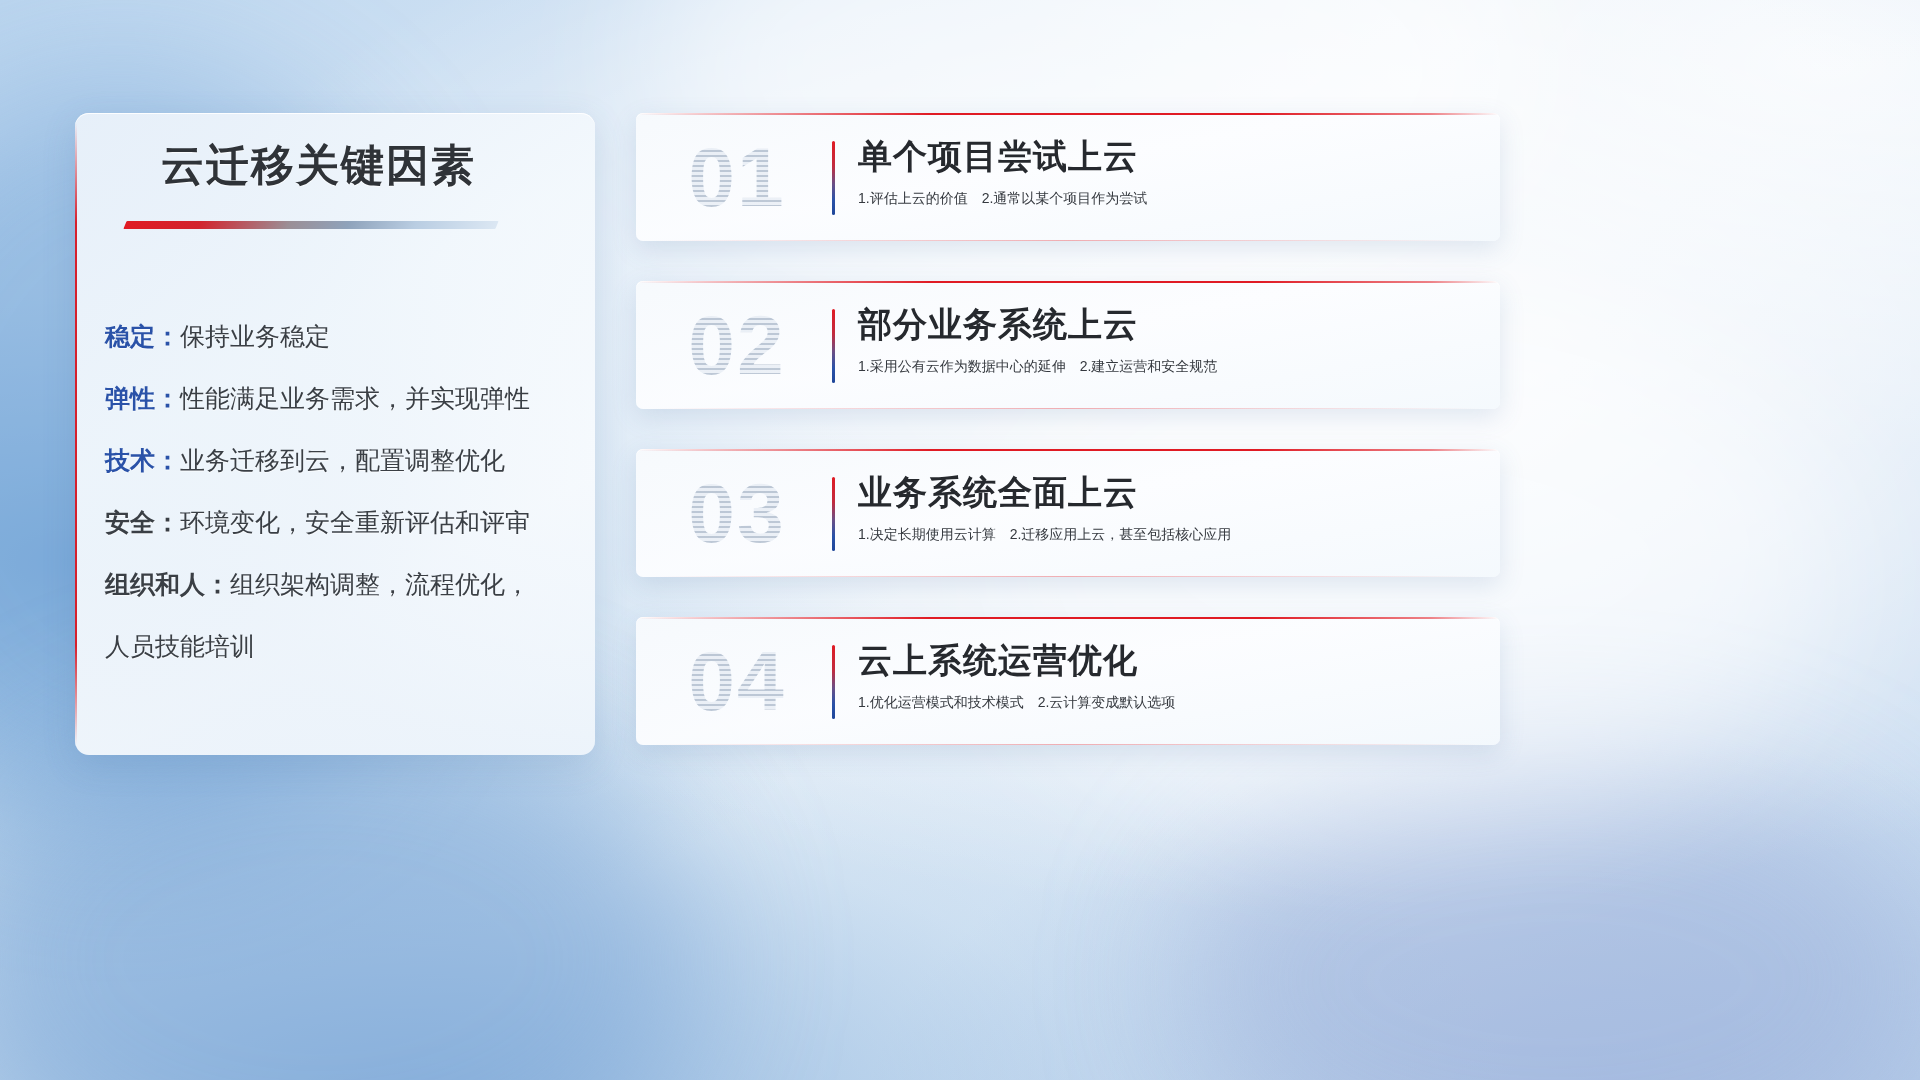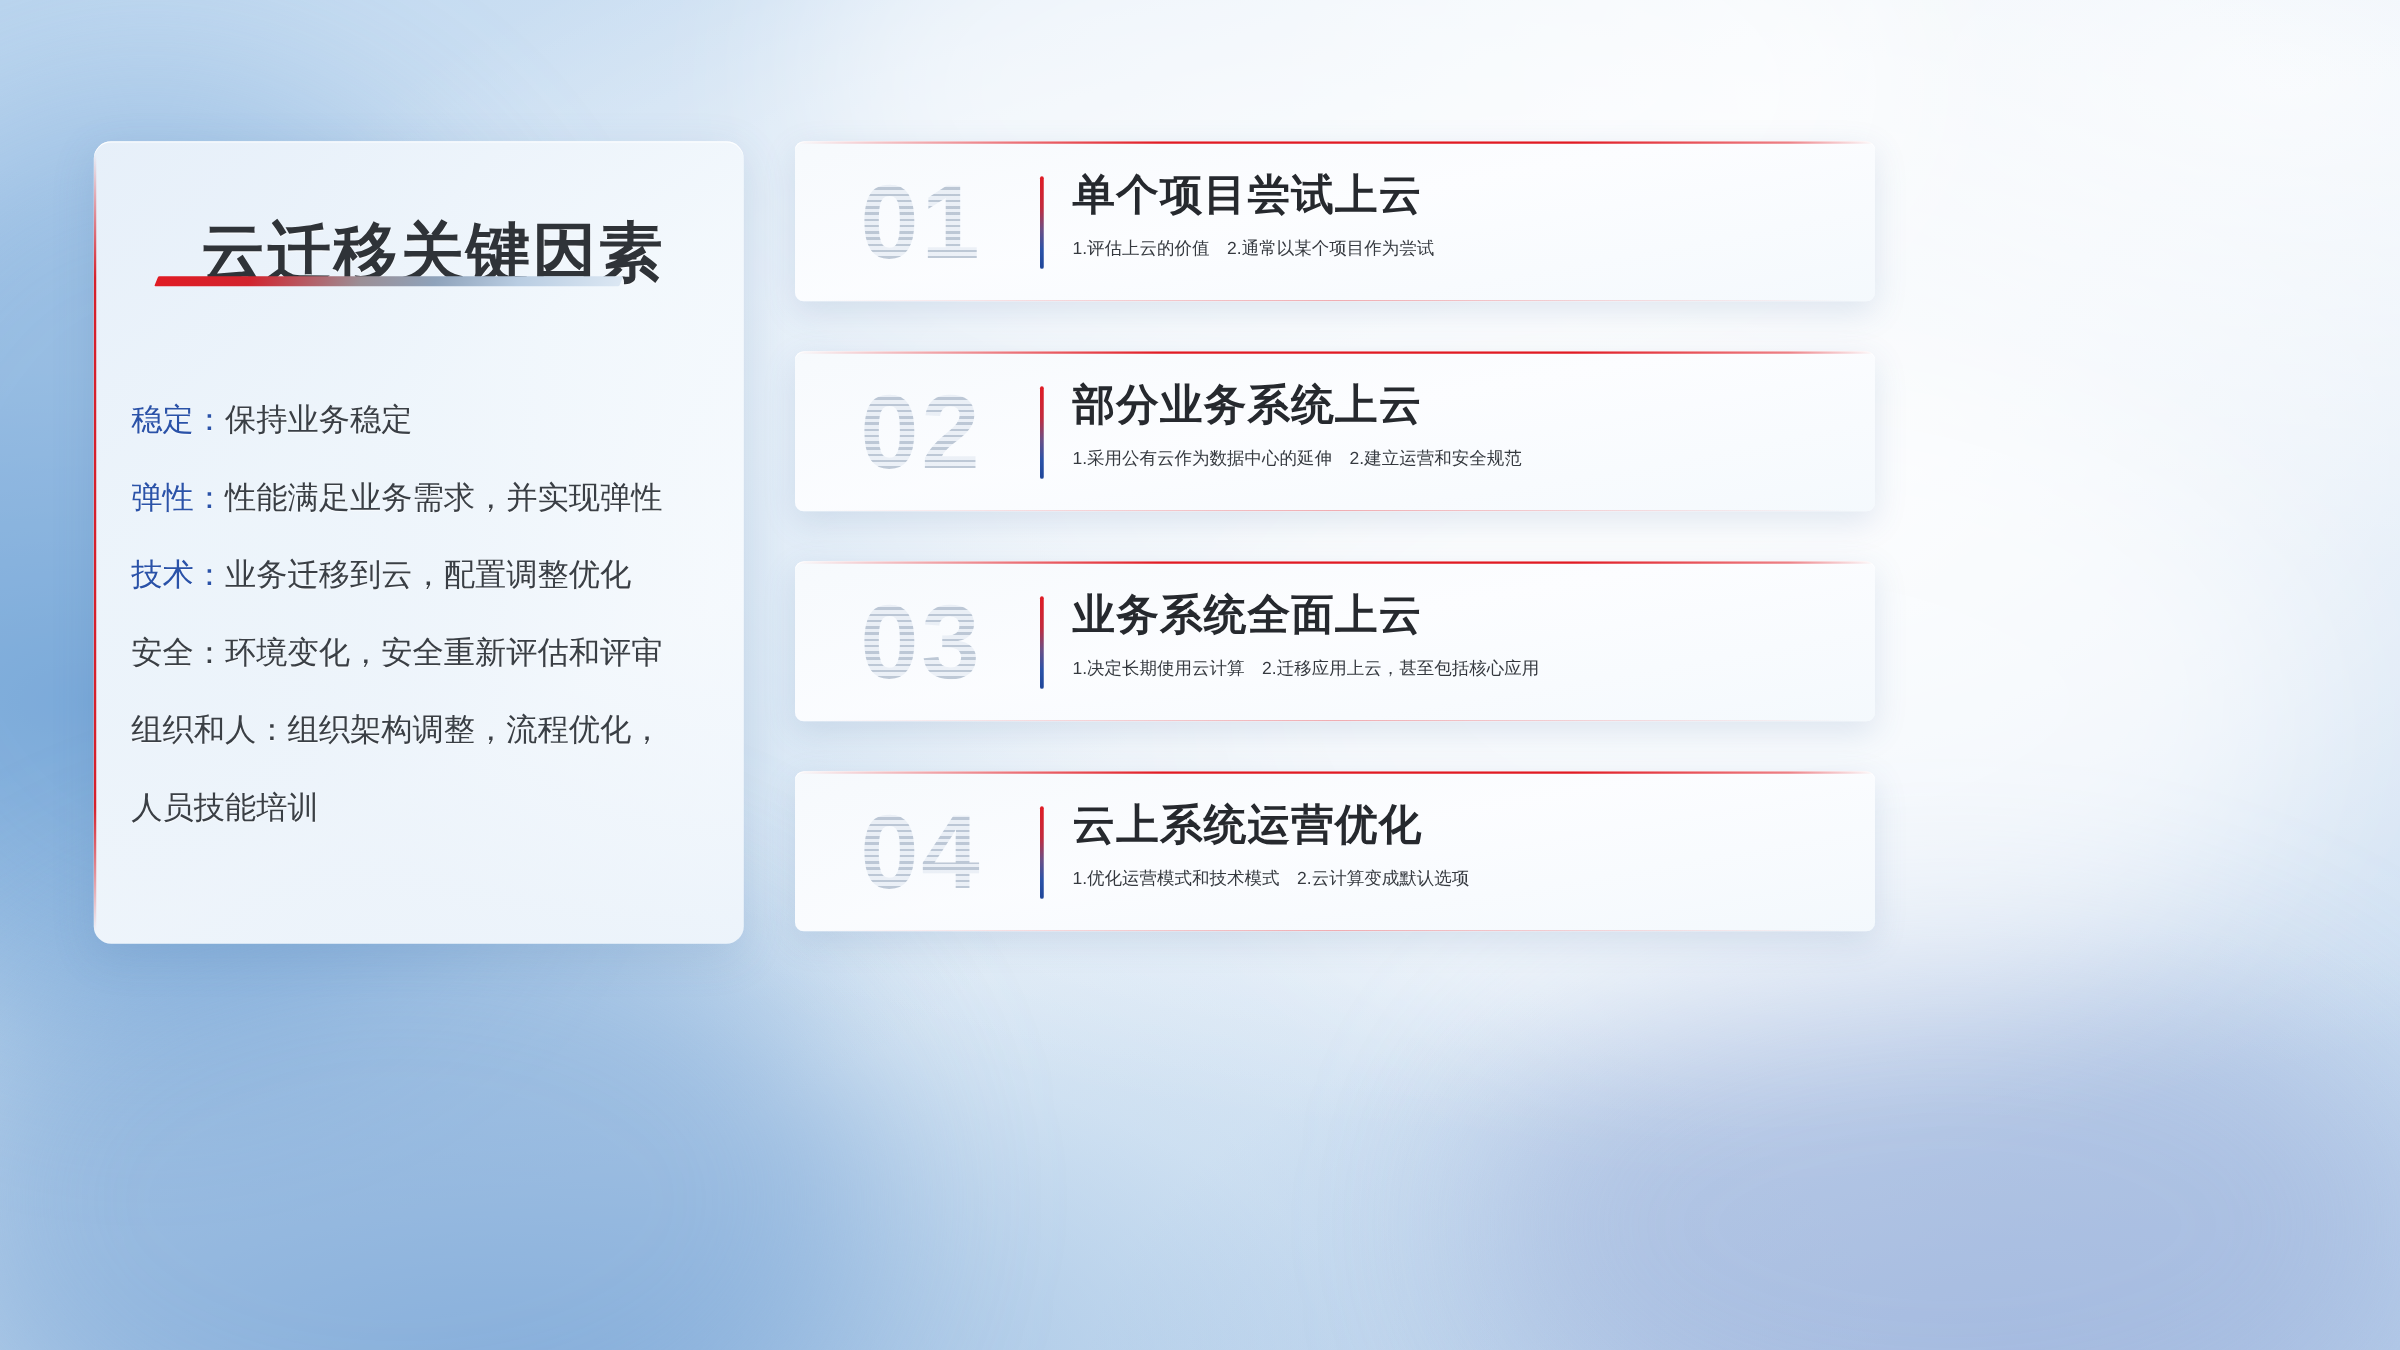--- a/index.html
+++ b/index.html
@@ -34,36 +34,36 @@
     background:linear-gradient(150deg,rgba(233,241,250,.96) 0%,rgba(244,249,253,.93) 38%,rgba(248,251,254,.90) 70%,rgba(240,246,252,.92) 100%);
     box-shadow:0 10px 34px rgba(70,110,160,.16), inset 0 1px 0 rgba(255,255,255,.9);
     overflow:hidden;
   }
   #leftPanel:before{
     content:"";position:absolute;left:0;top:10px;bottom:10px;width:2px;
     background:linear-gradient(180deg,rgba(214,32,44,0) 0%,#d6202c 16%,#d6202c 84%,rgba(214,32,44,0) 100%);
     border-radius:2px;
   }
   #panelTitle{
-    position:absolute;left:86px;top:55px;
-    font-size:51px;font-weight:bold;color:#2f3338;letter-spacing:2px;
+    position:absolute;left:86px;top:24px;
+    font-size:43px;font-weight:bold;color:#2f3338;letter-spacing:2px;
     text-shadow:0 1px 1px rgba(255,255,255,.8);
   }
   #titleRule{
     position:absolute;left:50px;top:108px;width:372px;height:8px;
     transform:skewX(-22deg);
     background:linear-gradient(90deg,#e01b24 0%,#d2242e 20%,#9b8f96 44%,#8fa3bb 60%,#b9cde2 78%,#dbe7f3 100%);
     border-radius:1px;
   }
   #factorList{position:absolute;left:30px;top:192px;right:20px;}
   .factor{
     font-size:25px;line-height:62px;color:#3a3f45;white-space:nowrap;
     text-shadow:0 1px 1px rgba(255,255,255,.7);
   }
-  .factor .k{font-weight:normal;}
+  .factor .k{font-weight:bold;}
   .factor.blue .k{color:#2a52a8;}
   .factor.dark .k{color:#3a3f45;}
 
   
   #cards{position:absolute;left:636px;top:113px;width:864px;}
   .card{
     position:relative;height:128px;margin-bottom:40px;border-radius:7px;
     background:linear-gradient(170deg,rgba(247,250,253,.97) 0%,rgba(252,253,255,.95) 45%,rgba(244,249,253,.93) 100%);
     box-shadow:0 8px 26px rgba(70,110,160,.15), inset 0 1px 0 rgba(255,255,255,.95);
     overflow:hidden;

